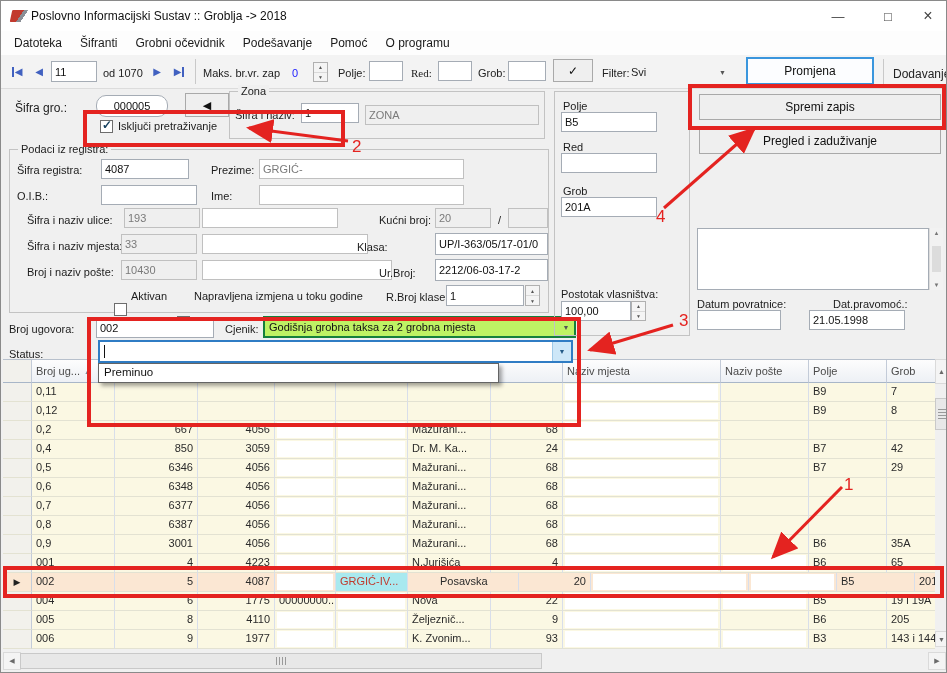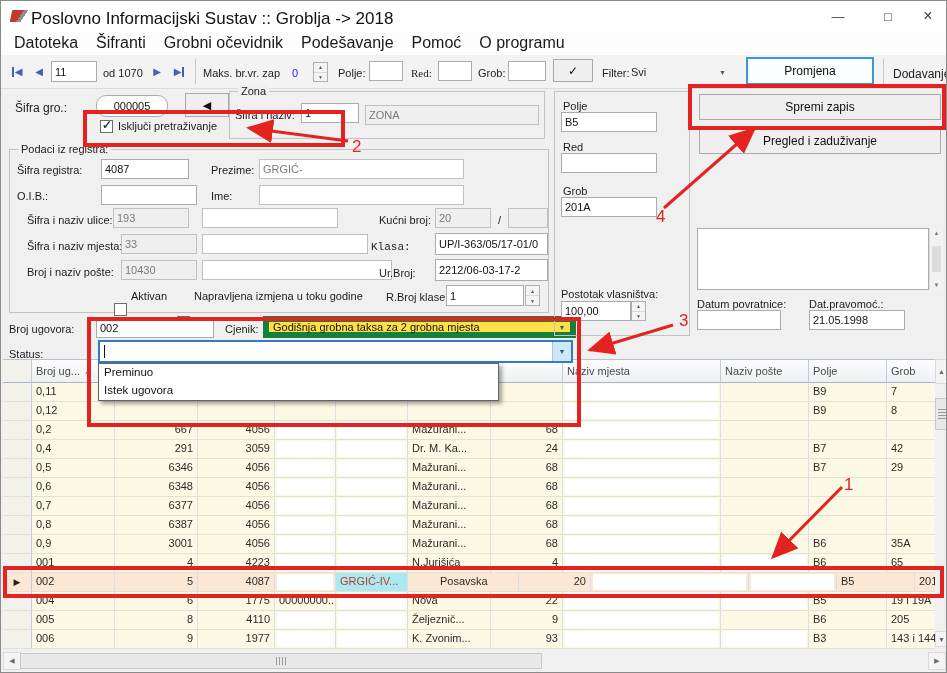--- a/index.html
+++ b/index.html
@@ -1,44 +1,44 @@
 <!DOCTYPE html>
 <html><head>
 <meta charset="utf-8">
 <style>
   html,body{margin:0;padding:0;background:#cfcfcf;font-family:"Liberation Sans",sans-serif;}
   .win{position:relative;width:947px;height:673px;background:#f0f0f0;border:1px solid #8a8a8a;box-sizing:border-box;overflow:hidden;}
   .abs{position:absolute;box-sizing:border-box;}
   
   .titlebar{left:0;top:0;width:100%;height:30px;background:#ffffff;}
-  .title-text{left:30px;top:8px;font-size:17px;color:#111;}
+  .title-text{left:30px;top:8px;font-size:12px;color:#111;}
   .appicon{left:10px;top:9px;width:16px;height:12px;background:
     linear-gradient(115deg,#c23a2e 0 55%,#8a8f96 55% 75%,transparent 75%);
     transform:skewX(-12deg);border-radius:1px;}
   .winbtn{top:0;width:40px;height:30px;display:flex;align-items:center;justify-content:center;font-size:13px;color:#444;cursor:default;}
   
   .menubar{left:0;top:30px;width:100%;height:24px;background:#fdfdfd;display:flex;align-items:center;padding-left:4px;}
-  .menu-item{padding:3px 9px;font-size:16px;color:#1a1a1a;}
+  .menu-item{padding:3px 9px;font-size:12px;color:#1a1a1a;}
   
   .toolbar{left:0;top:54px;width:100%;height:34px;background:#f3f3f3;border-bottom:1px solid #dcdcdc;}
   .navbtn{top:60px;width:20px;height:21px;display:flex;align-items:center;justify-content:center;color:#4161c0;font-size:10px;gap:1px;}
   .navbar-g{width:2px;height:10px;background:#4161c0;}
   .tlbl{font-size:11px;color:#222;}
   .vsep{width:1px;background:#c9c9c9;}
   .tb{background:#fff;border:1px solid #a5acb5;font-size:11px;color:#111;padding:2px 3px;overflow:hidden;white-space:nowrap;}
   .tb.dis{background:#efefef;color:#7a7a7a;border-color:#c0c0c0;}
   .tb.whitebg{background:#fff;color:#7a7a7a;border-color:#c0c0c0;}
   input.tb{outline:none;}
   .blueval{color:#1a1aff;font-size:11px;}
   .spin{width:15px;display:flex;flex-direction:column;border:1px solid #b0b0b0;background:#f4f4f4;}
   .spin span{flex:1;display:flex;align-items:center;justify-content:center;font-size:5px;color:#555;border-bottom:1px solid #d9d9d9;}
   .spin span:last-child{border-bottom:none;}
   .btn{background:#efefef;border:1px solid #a9a9a9;display:flex;align-items:center;justify-content:center;font-size:12px;color:#111;}
   .btn.focus{border:2px solid #3a96dd;background:#fcfdff;}
-  .combo{background:#fde047;border:6px solid #15803d;display:flex;align-items:center;font-size:11px;color:#111;}
+  .combo{background:#bef264;border:2px solid #15803d;display:flex;align-items:center;font-size:11px;color:#111;}
   .combo .ctext{flex:1;padding:0 4px;white-space:nowrap;overflow:hidden;}
   .combo .carr{width:16px;text-align:center;font-size:7px;color:#555;}
   .grp{border:1px solid #c3c3c3;}
   .grp-legend{position:absolute;top:-7px;left:8px;background:#f0f0f0;padding:0 3px;font-size:11px;color:#1a3d6d;}
   .grp-legend.plain{color:#222;}
   .cb{width:13px;height:13px;border:1px solid #6d6d6d;background:#fff;position:relative;}
   .cb.checked::after{content:"✓";position:absolute;left:1px;top:-3px;font-size:12px;color:#17415f;font-weight:bold;}
   
   .grid{left:2px;top:358px;width:945px;height:290px;background:#f0f0f0;overflow:hidden;border-top:1px solid #b7c0cc;}
   .grow{display:flex;height:19px;}
@@ -161,31 +161,31 @@
   <div class="abs lbl" style="left:16px;top:163px;">Šifra registra:</div>
   <input class="abs tb" style="left: 100px; top: 158px; width: 88px; height: 20px;" value="4087">
   <div class="abs lbl" style="left:210px;top:163px;">Prezime:</div>
   <input class="abs tb whitebg" style="left: 258px; top: 158px; width: 205px; height: 20px;" readonly="" value="GRGIĆ-">
   <div class="abs lbl" style="left:16px;top:189px;">O.I.B.:</div>
   <input class="abs tb" style="left: 100px; top: 184px; width: 96px; height: 20px;">
   <div class="abs lbl" style="left:210px;top:189px;">Ime:</div>
   <input class="abs tb whitebg" style="left: 258px; top: 184px; width: 205px; height: 20px;" readonly="">
 
   <div class="abs lbl" style="left:26px;top:213px;">Šifra i naziv ulice:</div>
-  <input class="abs tb dis" style="left: 112px; top: 207px; width: 76px; height: 20px;" readonly="" value="193">
+  <input class="abs tb dis" style="left: 123px; top: 207px; width: 76px; height: 20px;" readonly="" value="193">
   <input class="abs tb whitebg" style="left: 201px; top: 207px; width: 136px; height: 20px;" readonly="">
   <div class="abs lbl" style="left:378px;top:213px;">Kućni broj:</div>
   <input class="abs tb dis" style="left: 434px; top: 207px; width: 56px; height: 20px;" readonly="" value="20">
   <div class="abs lbl" style="left:497px;top:213px;">/</div>
   <input class="abs tb dis" style="left: 507px; top: 207px; width: 40px; height: 20px;" readonly="">
 
   <div class="abs lbl" style="left:26px;top:239px;">Šifra i naziv mjesta:</div>
   <input class="abs tb dis" style="left: 120px; top: 233px; width: 76px; height: 20px;" readonly="" value="33">
   <input class="abs tb whitebg" style="left: 201px; top: 233px; width: 166px; height: 20px;" readonly="">
-  <div class="abs lbl" style="left:370px;top:240px;font-family:Liberation Mono, monospace;">Klasa:</div>
+  <div class="abs lbl" style="left:356px;top:240px;">Klasa:</div>
   <input class="abs tb" style="left: 434px; top: 232px; width: 113px; height: 22px;" value="UP/I-363/05/17-01/0">
 
   <div class="abs lbl" style="left:26px;top:265px;">Broj i naziv pošte:</div>
   <input class="abs tb dis" style="left: 120px; top: 259px; width: 76px; height: 20px;" readonly="" value="10430">
   <input class="abs tb whitebg" style="left: 201px; top: 259px; width: 190px; height: 20px;" readonly="">
   <div class="abs lbl" style="left:378px;top:266px;">Ur.Broj:</div>
   <input class="abs tb" style="left: 434px; top: 258px; width: 113px; height: 22px;" value="2212/06-03-17-2">
 
   <div class="abs cb" style="left:113px;top:289px;"></div>
   <div class="abs lbl" style="left:130px;top:289px;">Aktivan</div>
@@ -236,21 +236,21 @@
   <div class="abs" style="left:696px;top:227px;width:246px;height:62px;display:flex;">
     <textarea class="ta" style="flex: 1 1 0%;"></textarea>
     <div class="tarail" style="width:13px;">
       <span>▲</span>
       <span class="tathumb"></span>
       <span>▼</span>
     </div>
   </div>
   <div class="abs lbl" style="left:696px;top:297px;">Datum povratnice:</div>
   <input class="abs tb" style="left: 696px; top: 309px; width: 84px; height: 20px;">
-  <div class="abs lbl" style="left:808px;top:297px;">Dat.pravomoć.:</div>
+  <div class="abs lbl" style="left:832px;top:297px;">Dat.pravomoć.:</div>
   <input class="abs tb" style="left: 808px; top: 309px; width: 96px; height: 20px;" value="21.05.1998">
 
   <div class="abs grid">
     <div class="ghead-row">
         <div class="gcell ghead gsel" style="width: 20px; flex: 0 0 20px;"></div>
         <div class="gcell ghead" style="width: 74px; flex: 0 0 74px;">
           <span>Broj ug...</span>
           <span class="sortglyph">▲</span>
         </div>
         <div class="gcell ghead" style="width: 74px; flex: 0 0 74px;"></div>
@@ -321,21 +321,21 @@
           <div class="gcell" style="flex: 0 0 149px; width: 149px;">
             <span class="redact"></span>
           </div>
           <div class="gcell" style="flex: 0 0 79px; width: 79px;"></div>
           <div class="gcell" style="flex: 0 0 69px; width: 69px;"></div>
           <div class="gcell" style="flex: 0 0 69px; width: 69px;"></div>
         </div>
         <div class="grow">
           <div class="gcell gsel selarrow" style="flex: 0 0 20px; width: 20px;"></div>
           <div class="gcell" style="flex: 0 0 74px; width: 74px;">0,4</div>
-          <div class="gcell r" style="flex: 0 0 74px; width: 74px;">291</div>
+          <div class="gcell r" style="flex: 0 0 74px; width: 74px;">850</div>
           <div class="gcell r" style="flex: 0 0 68px; width: 68px;">3059</div>
           <div class="gcell" style="flex: 0 0 52px; width: 52px;">
             <span class="redact"></span>
           </div>
           <div class="gcell" style="flex: 0 0 63px; width: 63px;">
             <span class="redact"></span>
           </div>
           <div class="gcell" style="flex: 0 0 74px; width: 74px;">Dr. M. Ka...</div>
           <div class="gcell r" style="flex: 0 0 63px; width: 63px;">24</div>
           <div class="gcell" style="flex: 0 0 149px; width: 149px;">
@@ -563,21 +563,20 @@
   <div class="abs sb" style="left:2px;top:651px;width:943px;height:17px;">
     <div class="sbbtn" style="position:absolute;left:0;top:0;width:16px;height:16px;">◀</div>
     <div class="sbthumb" style="position:absolute;left:17px;top:1px;width:520px;height:14px;">
         <span class="grip-h"></span>
       </div>
     <div class="sbbtn" style="position:absolute;right:0;top:0;width:16px;height:16px;">▶</div>
   </div>
 
   <div class="abs ddlist">
       <div class="dditem">Preminuo</div>
-      <div class="dditem">Istek ugovora</div>
     </div>
 
   <svg class="annot" width="947" height="673" viewBox="0 0 947 673">
     <defs>
       <marker id="arr" markerWidth="9" markerHeight="8" refX="8" refY="4" orient="auto">
         <path d="M0,0 L9,4 L0,8 z" fill="#e42320"></path>
       </marker>
     </defs>
     <rect x="84" y="111" width="258" height="33" fill="none" stroke="#e42320" stroke-width="4"></rect>
     <rect x="689" y="85" width="254" height="42" fill="none" stroke="#e42320" stroke-width="4"></rect>

